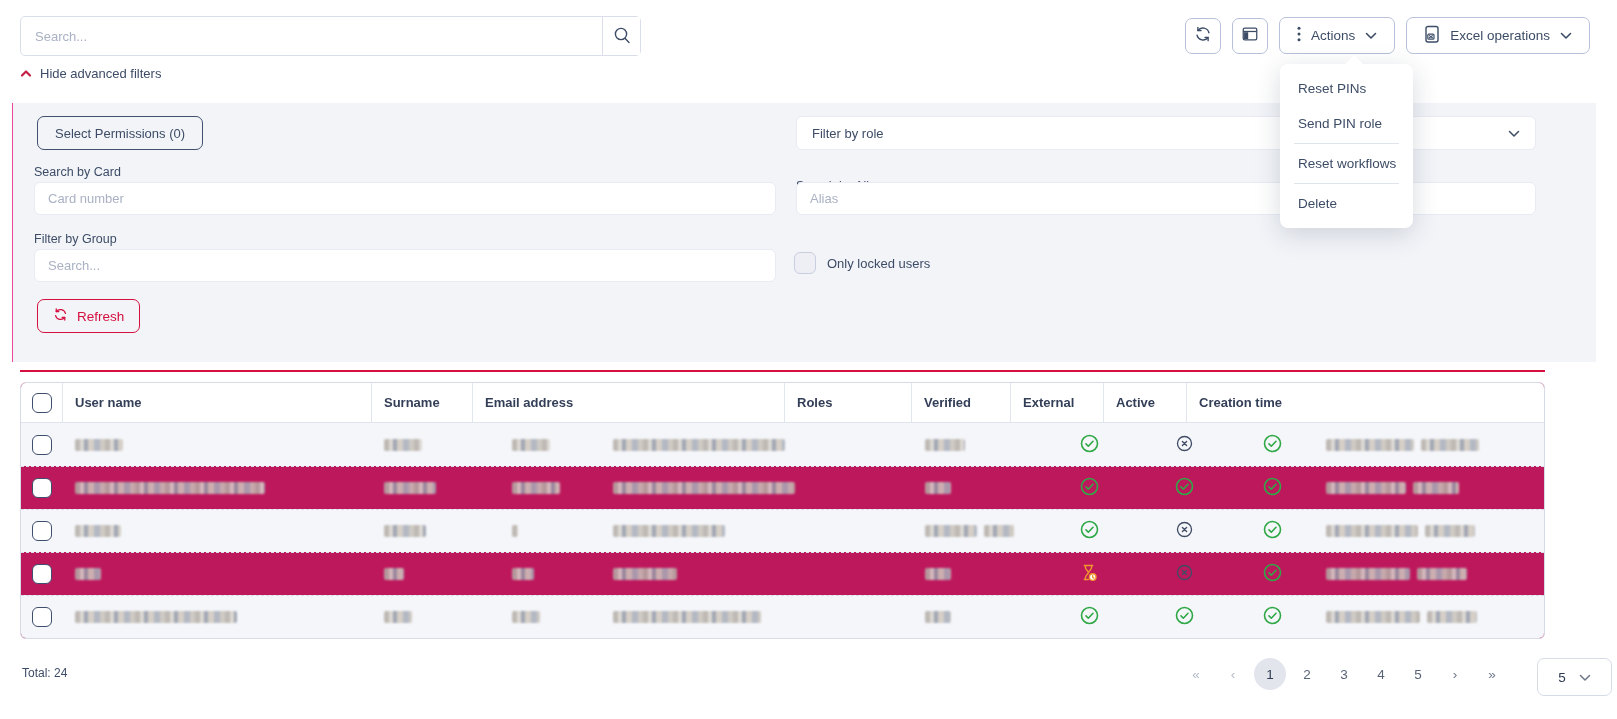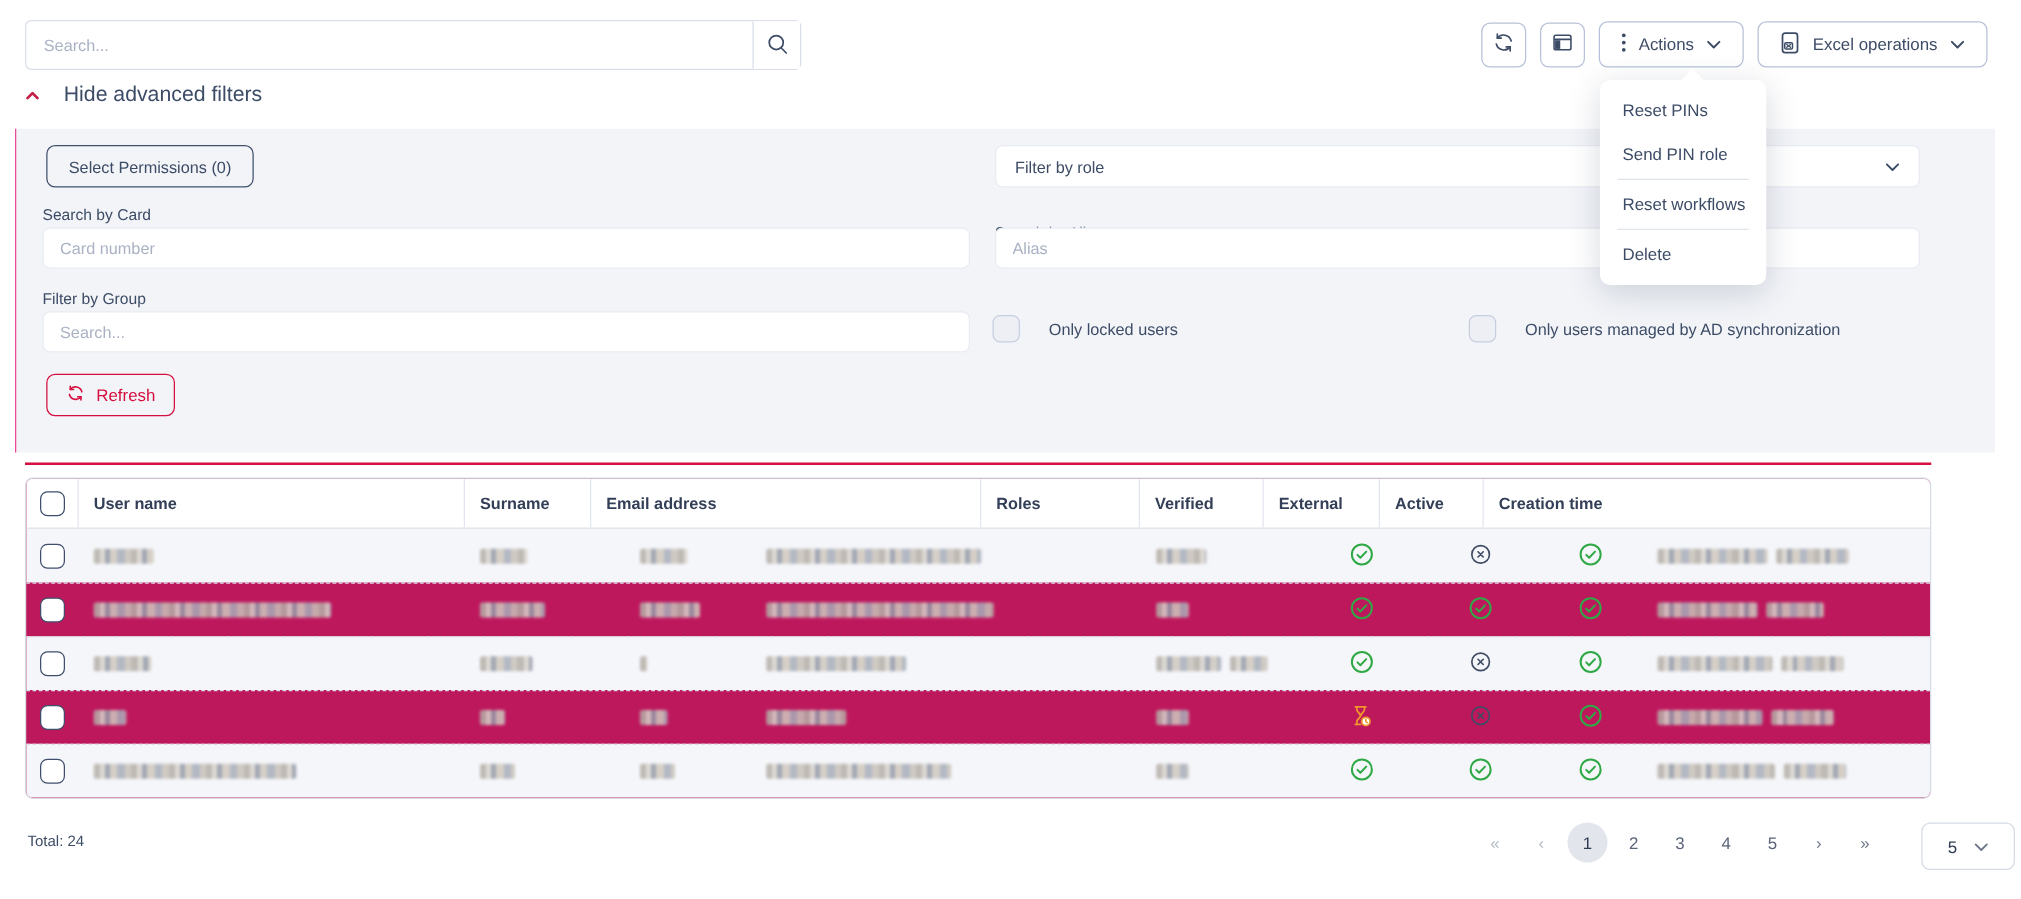--- a/index.html
+++ b/index.html
@@ -26,34 +26,34 @@
 
   
   .menu { position:absolute; left:1280px; top:64px; width:133px; background:#fff; border-radius:8px;
     box-shadow:0 6px 26px rgba(40,50,80,.18); padding:7px 0; z-index:9; }
   .menu-caret { position:absolute; top:-9px; left:64px; width:0; height:0;
     border-left:10px solid transparent; border-right:10px solid transparent; border-bottom:10px solid #fff; }
   .menu-item { padding:10px 18px; font-size:13.5px; color:#3d4c66; cursor:pointer; white-space:nowrap; }
   .menu-divider { height:1px; background:#dfe3ea; margin:2px 14px; }
 
   
-  .filters-toggle { position:absolute; left:20px; top:66px; display:flex; gap:19px; align-items:center;
-    font-size:17px; color:#3d4c66; cursor:pointer; }
+  .filters-toggle { position:absolute; left:20px; top:66px; display:flex; gap:8px; align-items:center;
+    font-size:13px; color:#3d4c66; cursor:pointer; }
   .filter-panel { position:absolute; left:12px; top:103px; width:1584px; height:259px;
     background:#f2f4f8; border-left:1px solid #ec4899; }
   .fp-abs { position:absolute; }
   .sp-btn { left:24px; top:13px; height:34px; padding:0 17px; border:1px solid #41506e; border-radius:7px;
     background:transparent; display:flex; align-items:center; font-size:13px; color:#3d4c66; cursor:pointer; }
   .role-select { left:783px; top:13px; width:740px; height:34px; background:#fff; border:1px solid #e8ebf2;
     border-radius:6px; display:flex; align-items:center; justify-content:space-between; padding:0 15px;
     font-size:13px; color:#3d4c66; cursor:pointer; }
   .f-label { font-size:12.5px; color:#3d4c66; }
   .f-input { height:33px; background:#fff; border:1px solid #e8ebf2; border-radius:6px; padding:0 13px;
     font-size:13px; color:#3d4c66; outline:none; }
-  .chk-row { display:flex; align-items:center; gap:23px; font-size:13px; }
+  .chk-row { display:flex; align-items:center; gap:11px; font-size:13px; }
   .chk { width:22px; height:22px; border:1.5px solid #c7cede; border-radius:6px; background:#edeff5; cursor:pointer; flex:none; }
   .refresh-btn { left:24px; top:196px; height:34px; padding:0 15px; border:1px solid #d50f3f; border-radius:7px;
     background:transparent; display:flex; align-items:center; gap:9px; font-size:13.5px; color:#d50f3f; cursor:pointer; }
 
   .red-line { position:absolute; left:20px; top:370px; width:1525px; height:2px; background:#d50f3f; }
 
   
   .table { position:absolute; left:20px; top:382px; width:1525px; border:1px solid #d6dbe6; border-radius:6px;
     overflow:hidden; background:#be185d; }
   .thead { display:flex; height:40px; align-items:stretch; background:#fff; border-bottom:1px solid #dfe3ec; }
@@ -187,24 +187,20 @@
   <div class="fp-abs f-label" style="left:783px; top:76px">Search by Alias</div>
   <input class="fp-abs f-input" style="left: 783px; top: 79px; width: 740px;" placeholder="Alias">
 
   <div class="fp-abs f-label" style="left:21px; top:129px">Filter by Group</div>
   <input class="fp-abs f-input" style="left: 21px; top: 146px; width: 742px;" placeholder="Search...">
 
   <div class="fp-abs chk-row" style="left:781px; top:149px">
     <span class="chk"></span>
     <span>Only locked users</span>
   </div>
-  <div class="fp-abs chk-row" style="left:1162px; top:149px">
-    <span class="chk"></span>
-    <span>Only users managed by AD synchronization</span>
-  </div>
 
   <div class="fp-abs refresh-btn">
     <span>
       <svg width="15" height="15" viewBox="0 0 20 20" fill="none" stroke="#d50f3f" stroke-width="1.7" stroke-linecap="round" stroke-linejoin="round">
           <path d="M16.6 8.6A7 7 0 0 0 4.3 6.1"></path>
           <path d="M3.4 11.4a7 7 0 0 0 12.3 2.5"></path>
           <path d="M4.3 2.6v3.5h3.5"></path>
           <path d="M15.7 17.4v-3.5h-3.5"></path>
         </svg>
     </span>

